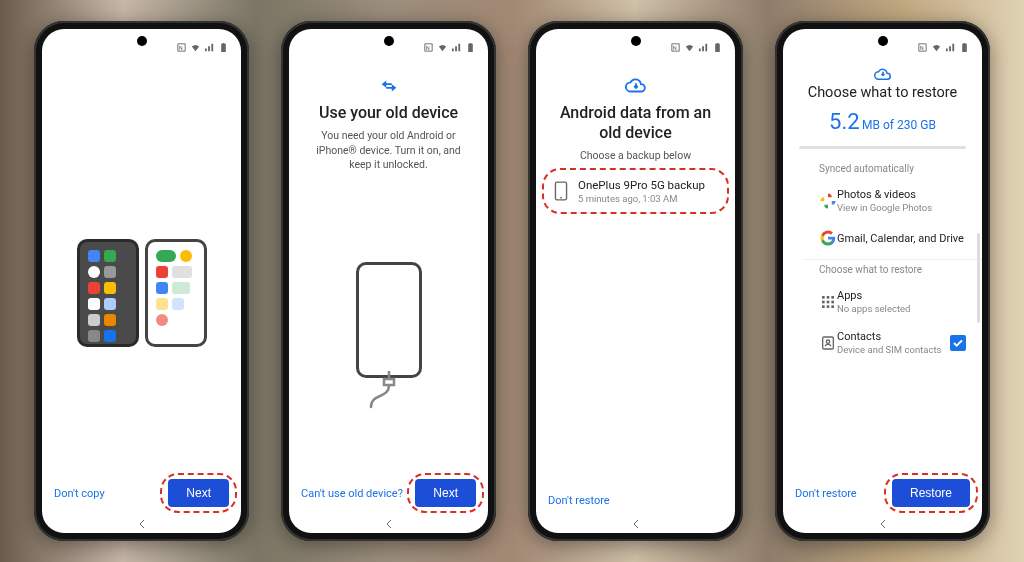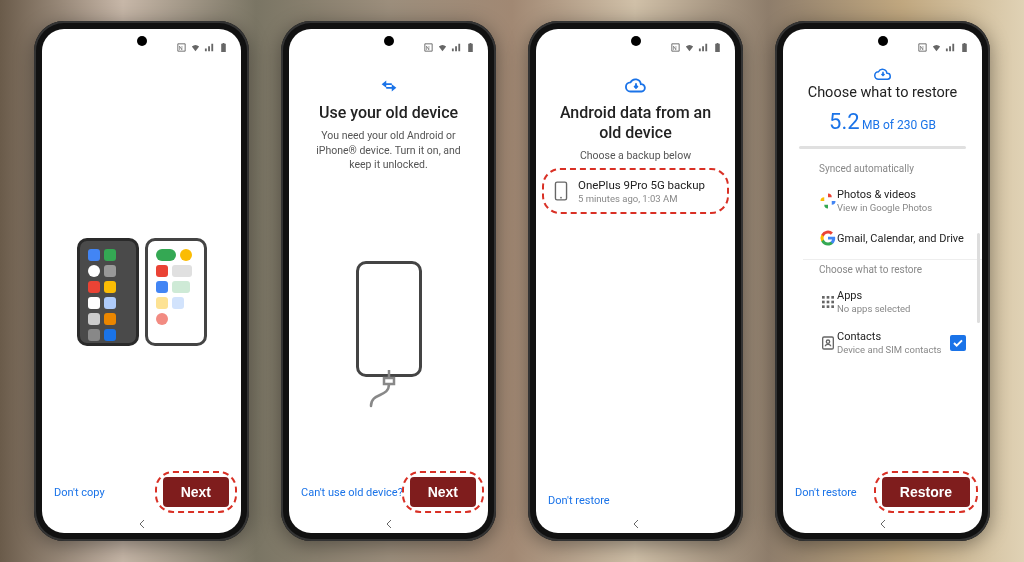--- a/index.html
+++ b/index.html
@@ -10,21 +10,21 @@
   .statusbar{height:28px;display:flex;align-items:center;justify-content:flex-end;gap:3px;padding:4px 12px 0 0;font-size:10px;color:#666;}
   .statusbar svg{width:11px;height:11px;fill:#666;}
   .content{position:absolute;top:28px;left:0;right:0;bottom:18px;display:flex;flex-direction:column;}
   .head{padding:18px 18px 0 18px;text-align:center;}
   .head-icon{width:22px;height:22px;margin:0 auto 6px;display:block;}
   .title{font-size:16px;font-weight:500;line-height:1.25;margin:0 0 6px;}
   .subtitle{font-size:10.5px;color:#555;line-height:1.4;margin:0;}
   .body-area{flex:1;position:relative;}
   .footer{display:flex;align-items:center;justify-content:space-between;padding:0 12px 8px;}
   .link{color:#1a73e8;font-size:11px;cursor:pointer;}
-  .btn-primary{background:#7f1d1d;color:#fff;border:none;border-radius:4px;padding:7px 18px;font-size:14px;font-weight:700;cursor:pointer;}
+  .btn-primary{background:#1d4ed8;color:#fff;border:none;border-radius:4px;padding:7px 18px;font-size:12px;font-weight:400;cursor:pointer;}
   .dashed-ring{position:absolute;border:2px dashed #d93025;border-radius:18px;pointer-events:none;}
   .navbar{position:absolute;bottom:0;left:0;right:0;height:18px;display:flex;align-items:center;justify-content:center;color:#666;}
   .navbar svg{width:12px;height:12px;stroke:#666;fill:none;stroke-width:2;}
   
   .devices-illus{position:absolute;top:56%;left:50%;transform:translate(-50%,-50%);display:flex;gap:6px;}
   .mini-phone{width:56px;height:102px;border:3px solid #444;border-radius:10px;background:#fff;position:relative;}
   .mini-phone.left{background:#4a4a4a;border-color:#2a2a2a;}
   .chips{position:absolute;inset:8px;display:flex;flex-wrap:wrap;gap:4px;align-content:flex-start;}
   .chip{width:12px;height:12px;border-radius:3px;}
   

